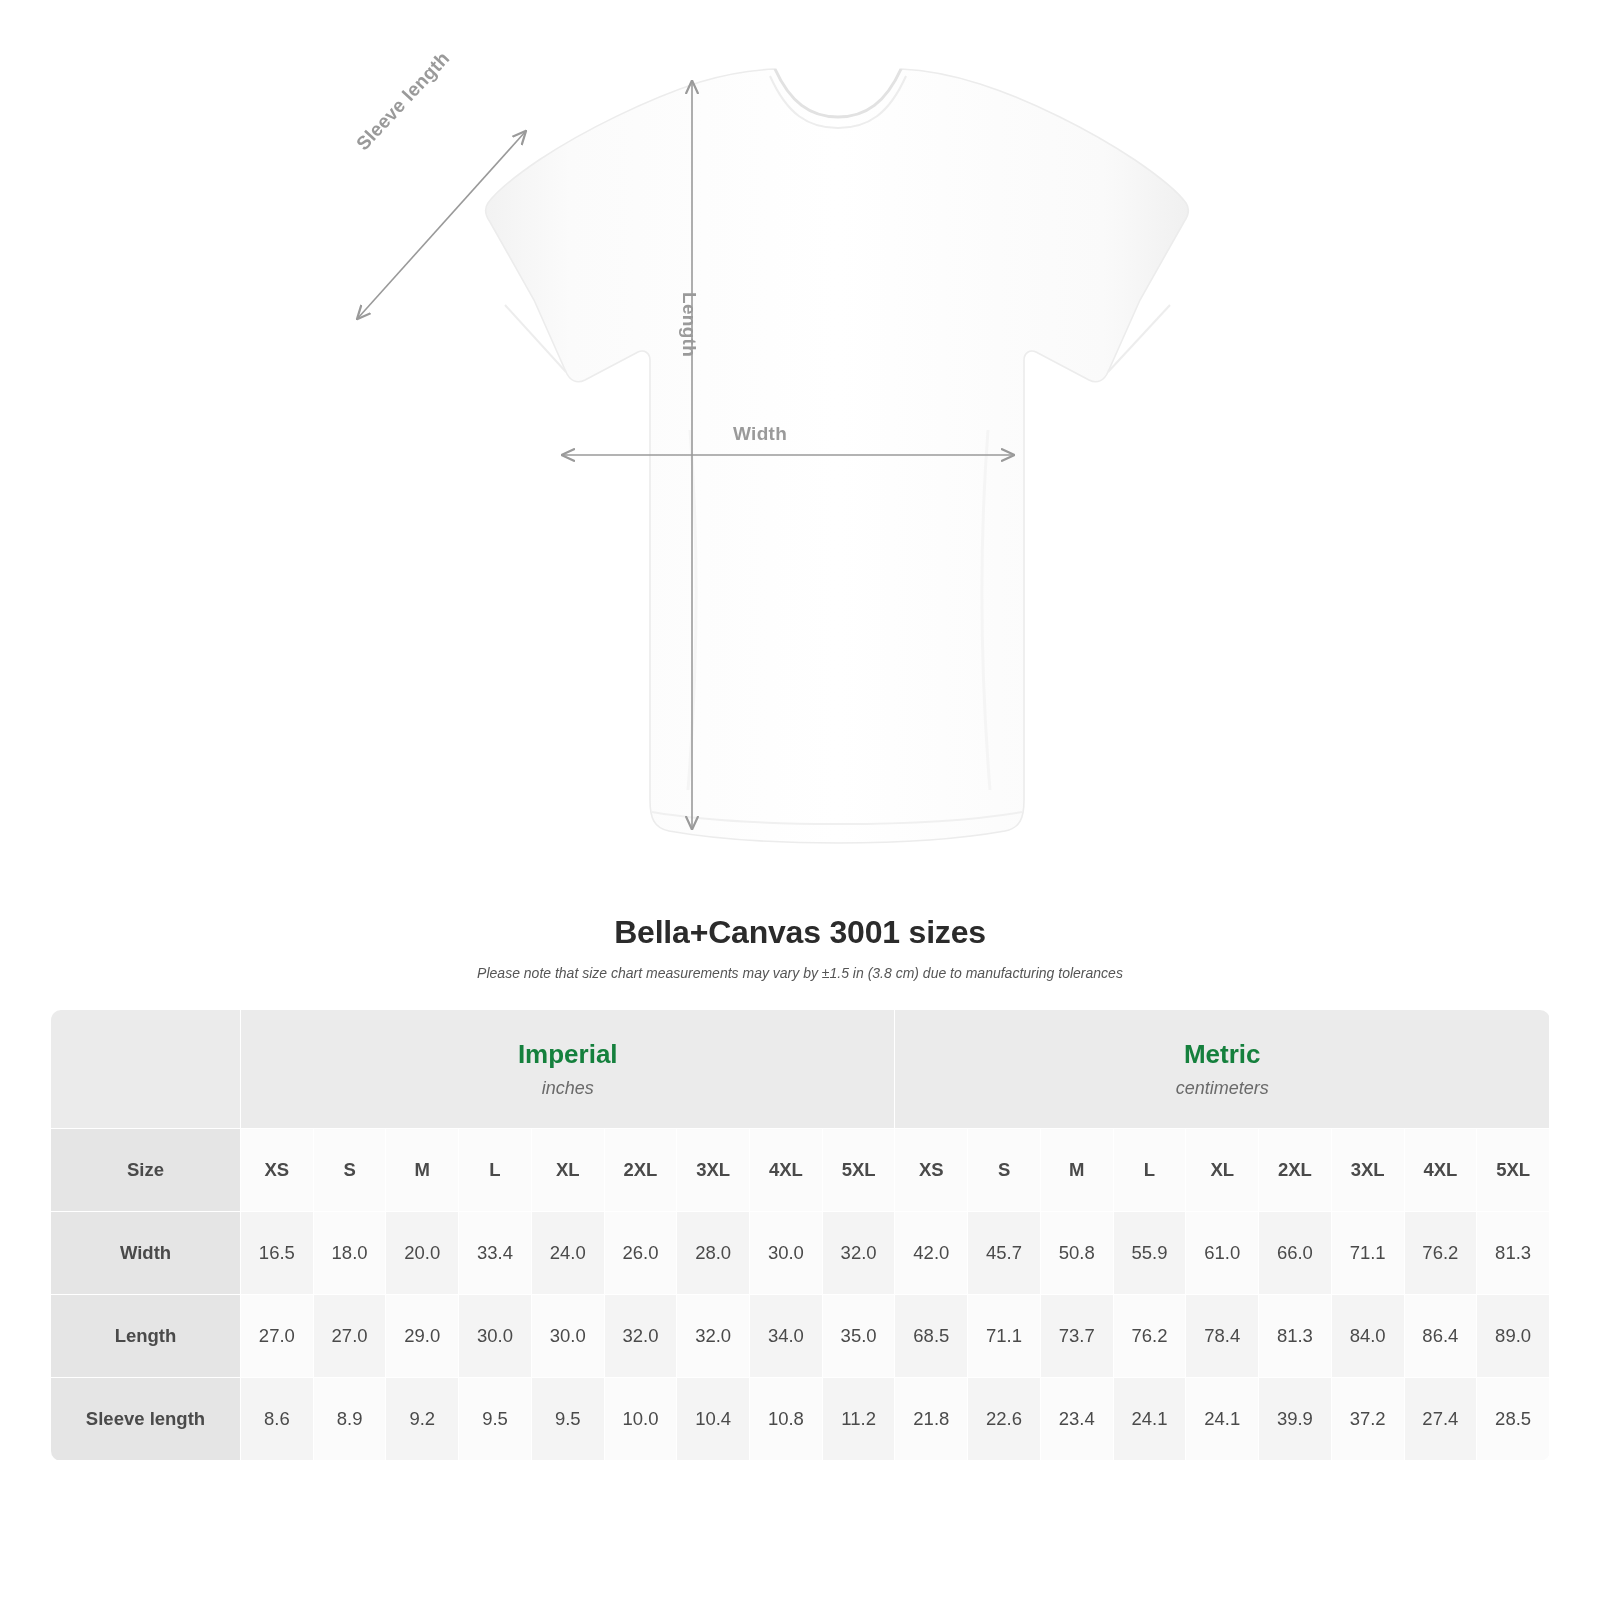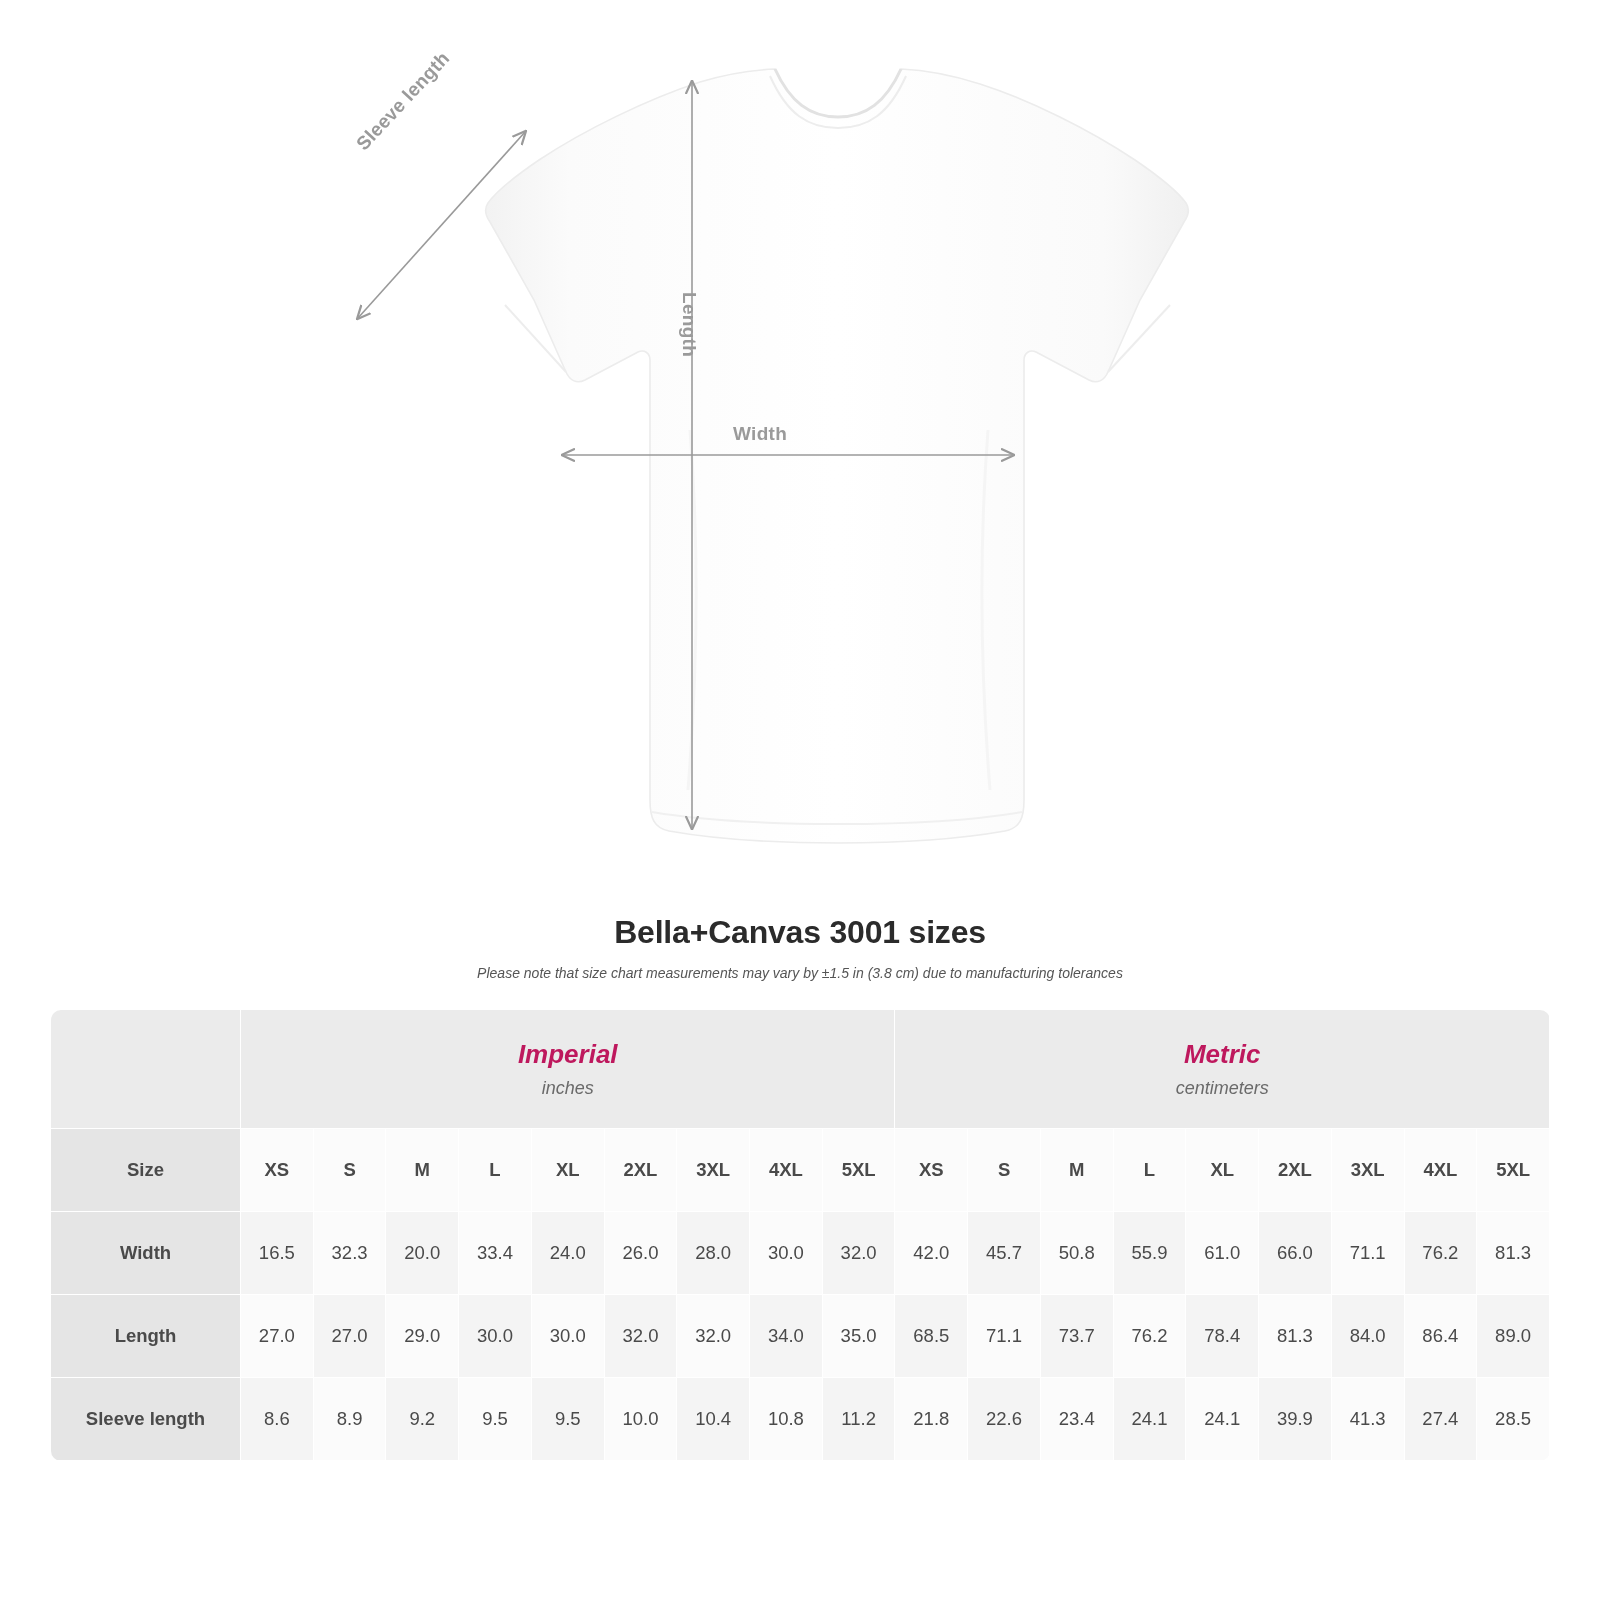--- a/index.html
+++ b/index.html
@@ -92,23 +92,22 @@
     padding: 0;
     height: 82px;
     vertical-align: middle;
   }
   .sys-head {
     background: #ebebeb;
     height: 118px !important;
   }
   .sys-head .sys-name {
     font-size: 26px;
-    font-style: italic;
-    font-weight: bold;
-    color: #be185d;
+    font-weight: bold;
+    color: #15803d;
   }
   .sys-head .sys-unit {
     font-size: 18px;
     font-style: italic;
     color: #6a6a6a;
     margin-top: 8px;
   }
   .corner-cell {
     background: #ebebeb;
   }
@@ -261,21 +260,21 @@
           <td class="col-head">XL</td>
           <td class="col-head">2XL</td>
           <td class="col-head">3XL</td>
           <td class="col-head">4XL</td>
           <td class="col-head">5XL</td>
         </tr>
 
         <tr>
           <td class="row-head">Width</td>
           <td class="cell-odd">16.5</td>
-          <td class="cell-even">32.3</td>
+          <td class="cell-even">18.0</td>
           <td class="cell-odd">20.0</td>
           <td class="cell-even">33.4</td>
           <td class="cell-odd">24.0</td>
           <td class="cell-even">26.0</td>
           <td class="cell-odd">28.0</td>
           <td class="cell-even">30.0</td>
           <td class="cell-odd">32.0</td>
           <td class="cell-even">42.0</td>
           <td class="cell-odd">45.7</td>
           <td class="cell-even">50.8</td>
@@ -319,21 +318,21 @@
           <td class="cell-even">10.0</td>
           <td class="cell-odd">10.4</td>
           <td class="cell-even">10.8</td>
           <td class="cell-odd">11.2</td>
           <td class="cell-even">21.8</td>
           <td class="cell-odd">22.6</td>
           <td class="cell-even">23.4</td>
           <td class="cell-odd">24.1</td>
           <td class="cell-even">24.1</td>
           <td class="cell-odd">39.9</td>
-          <td class="cell-even">41.3</td>
+          <td class="cell-even">37.2</td>
           <td class="cell-odd">27.4</td>
           <td class="cell-even">28.5</td>
         </tr>
       </tbody>
     </table>
   </div>
 
 </div>
 
 </body></html>

